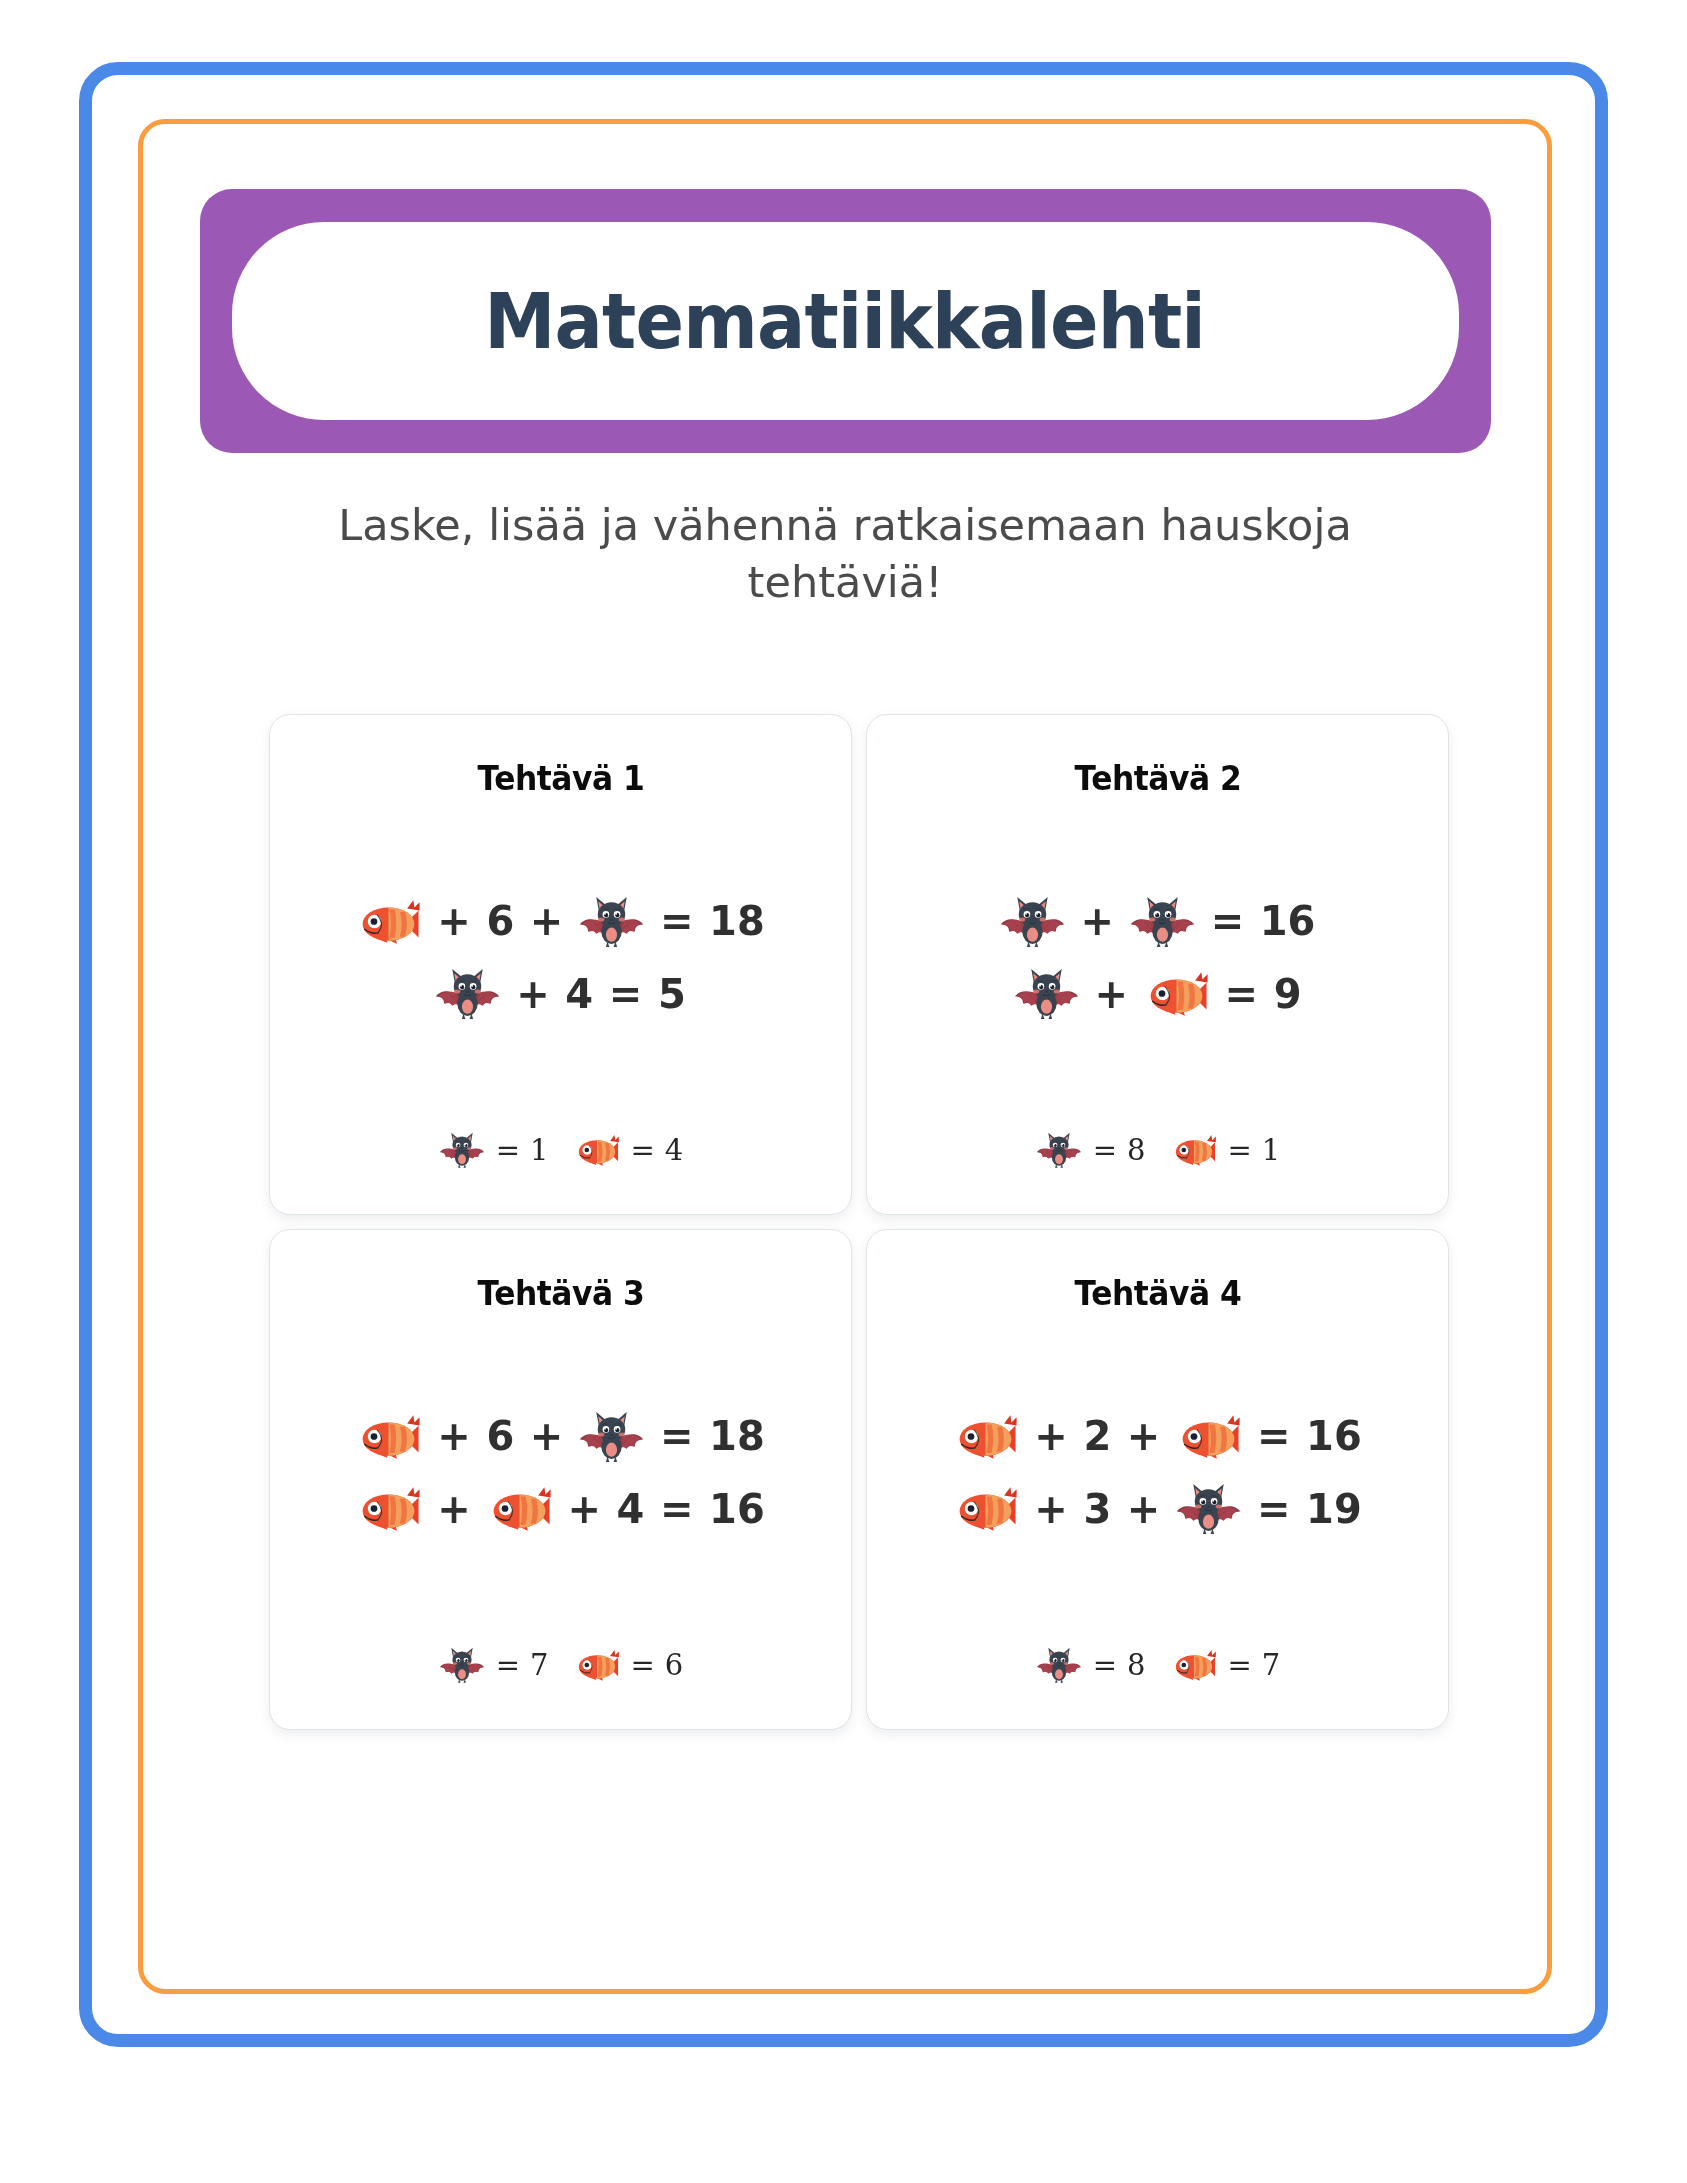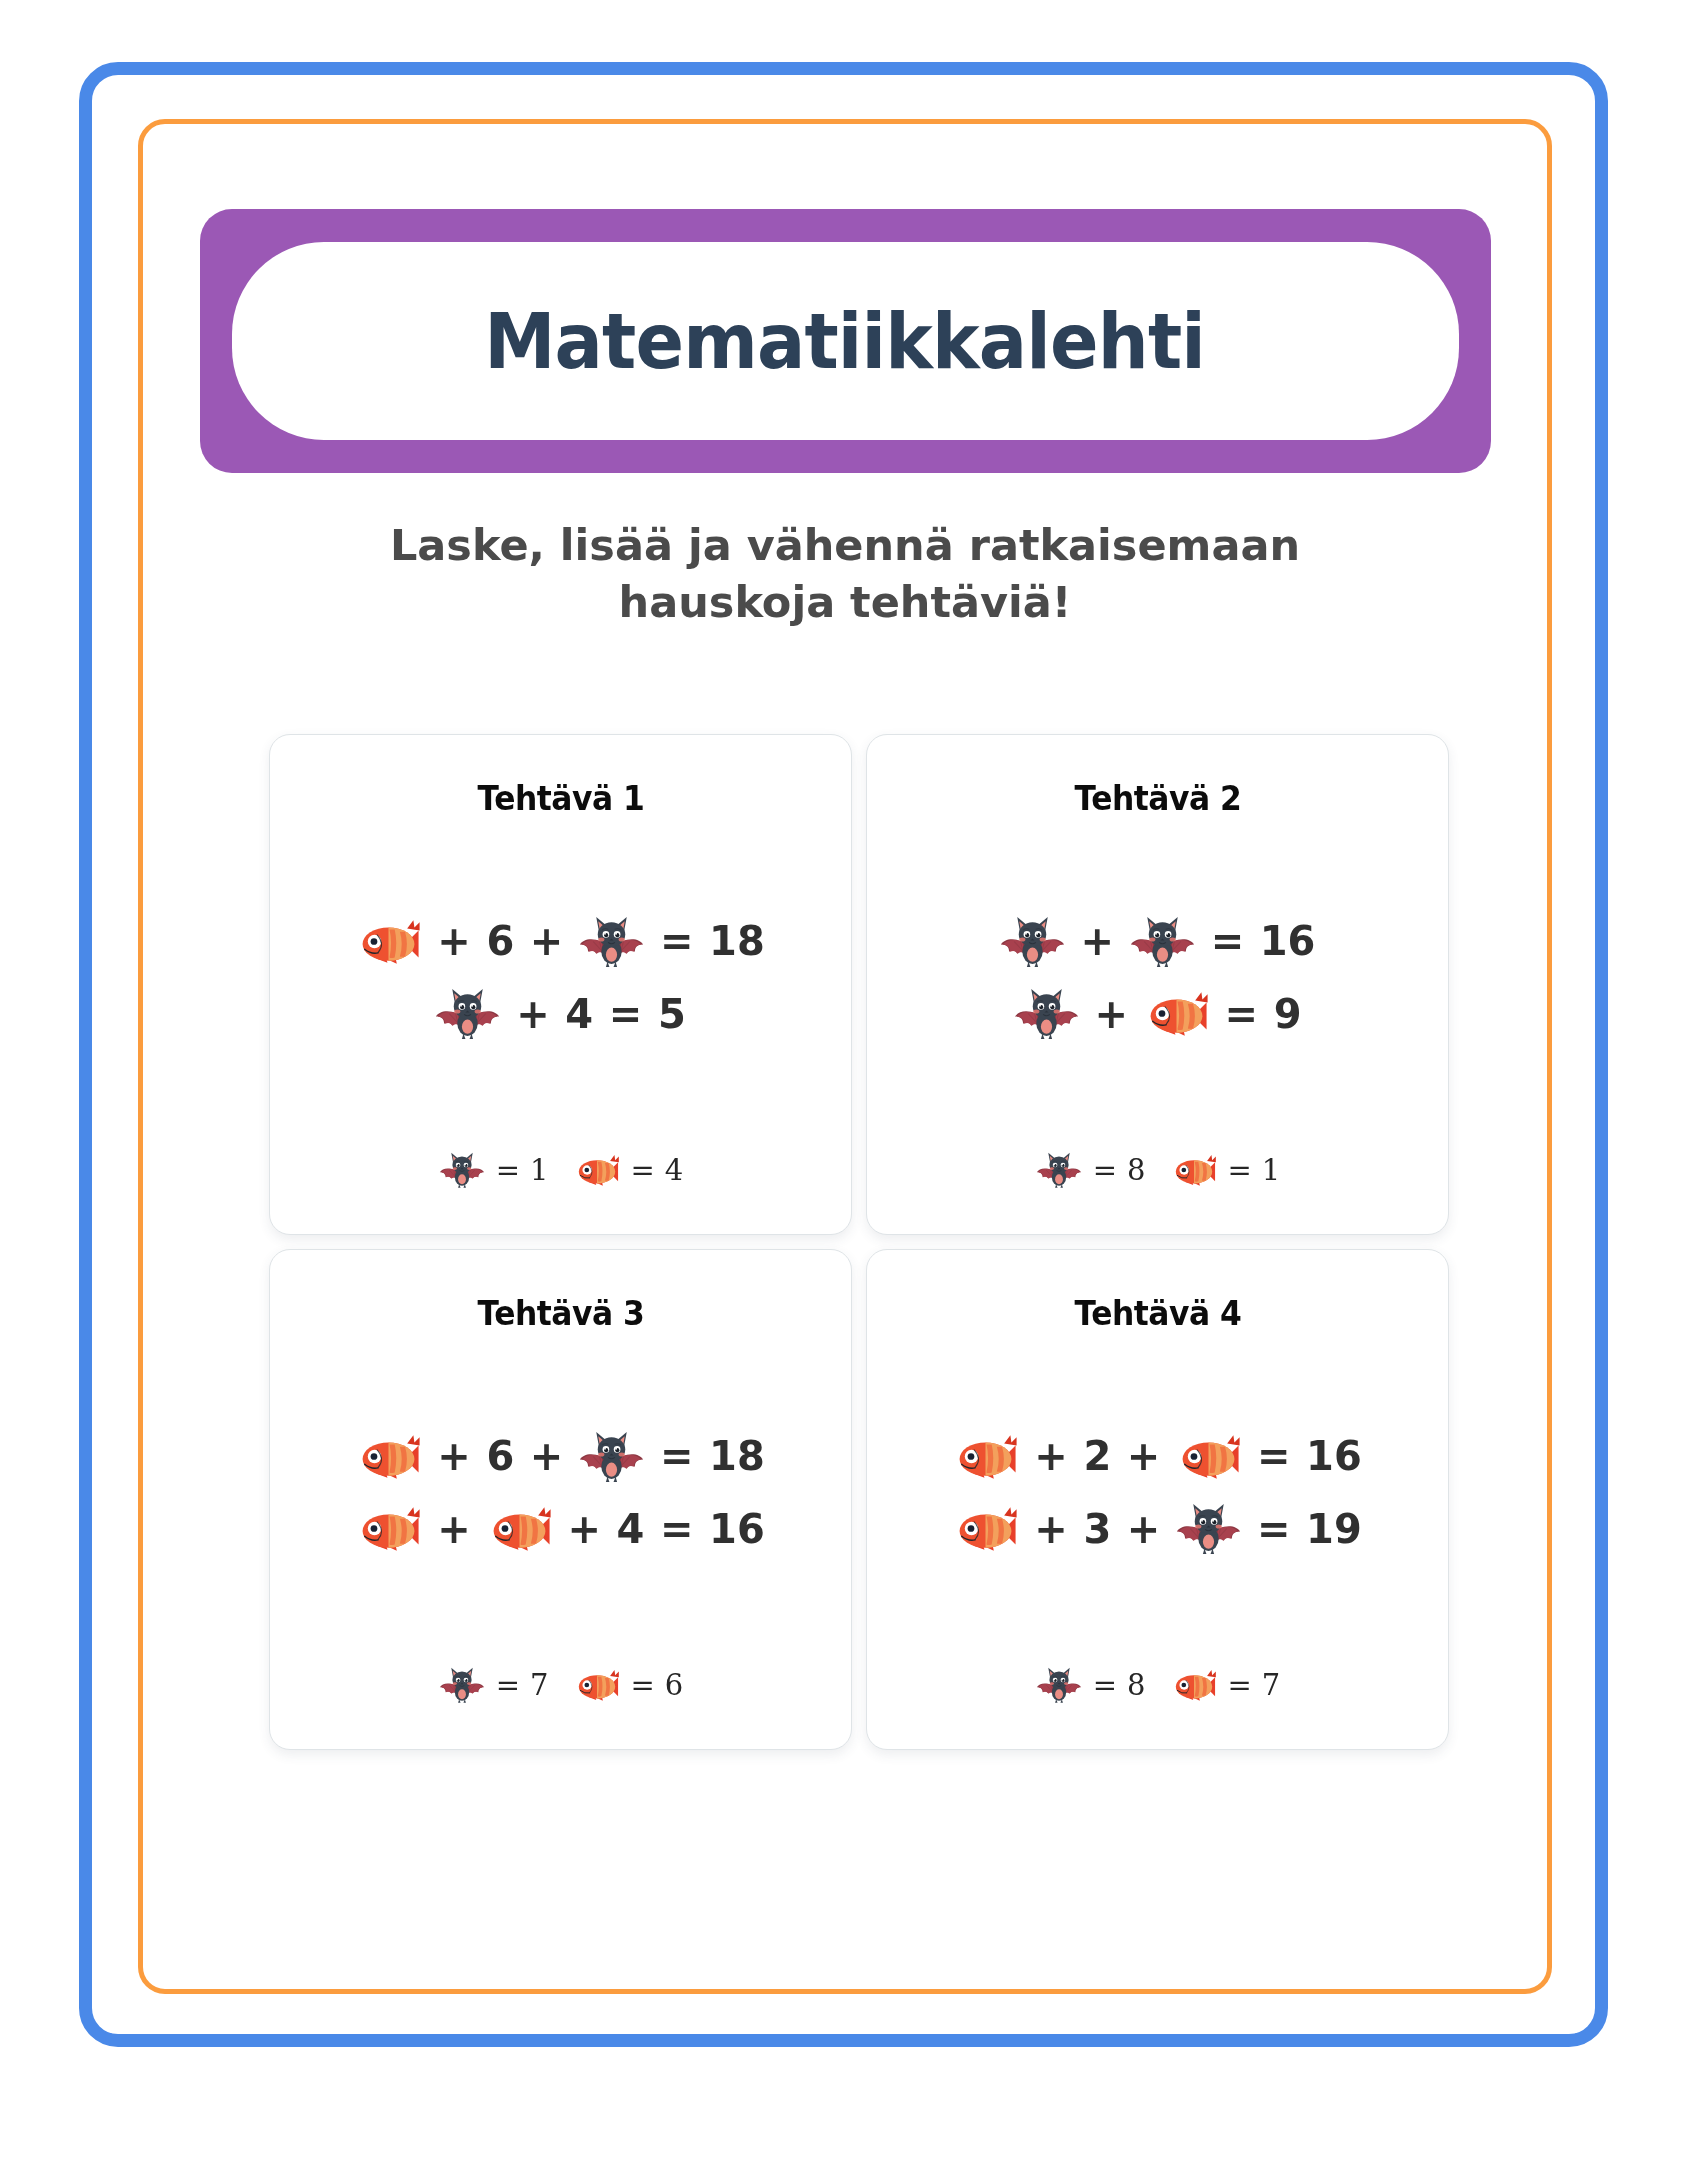--- a/index.html
+++ b/index.html
@@ -37,21 +37,21 @@
     border: 5px solid #fb9c3e;
     border-radius: 27px;
     box-sizing: border-box;
     background: #ffffff;
   }
 
   
   .content {
     position: absolute;
     left: 138px;
-    top: 135px;
+    top: 115px;
     width: 1414px;
     height: 1875px;
     box-sizing: border-box;
     padding: 74px 55px 0 55px;
   }
 
   
   .title-banner {
     width: 1291px;
     margin: 0 auto;
@@ -80,21 +80,21 @@
 
   
   .subtitle {
     margin: 44px auto 5px auto;
     width: 1130px;
     text-align: center;
     font-family: "DejaVu Sans", sans-serif;
     font-size: 43px;
     line-height: 1.33;
     color: #4b4b4b;
-    font-weight: 700;
+    font-weight: 400;
   }
 
   
   .task-grid {
     margin: 103px auto 0 auto;
     width: 1332px;
     display: grid;
     grid-template-columns: 583px 583px;
     column-gap: 165px;
     row-gap: 207px;

